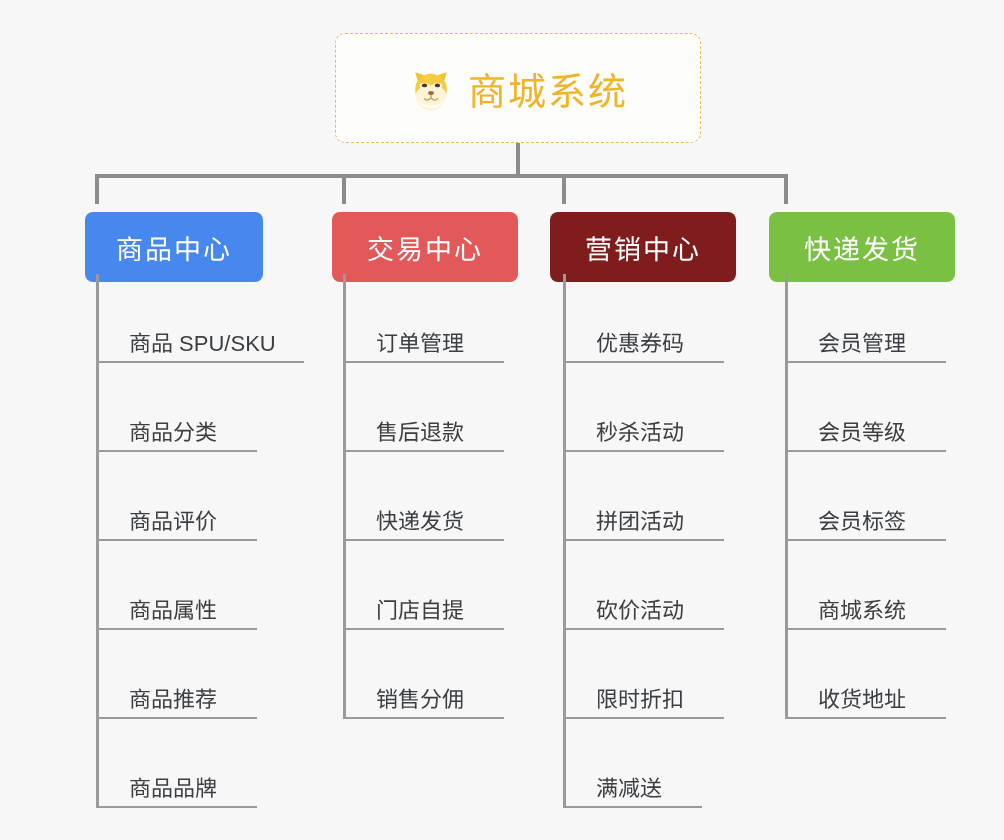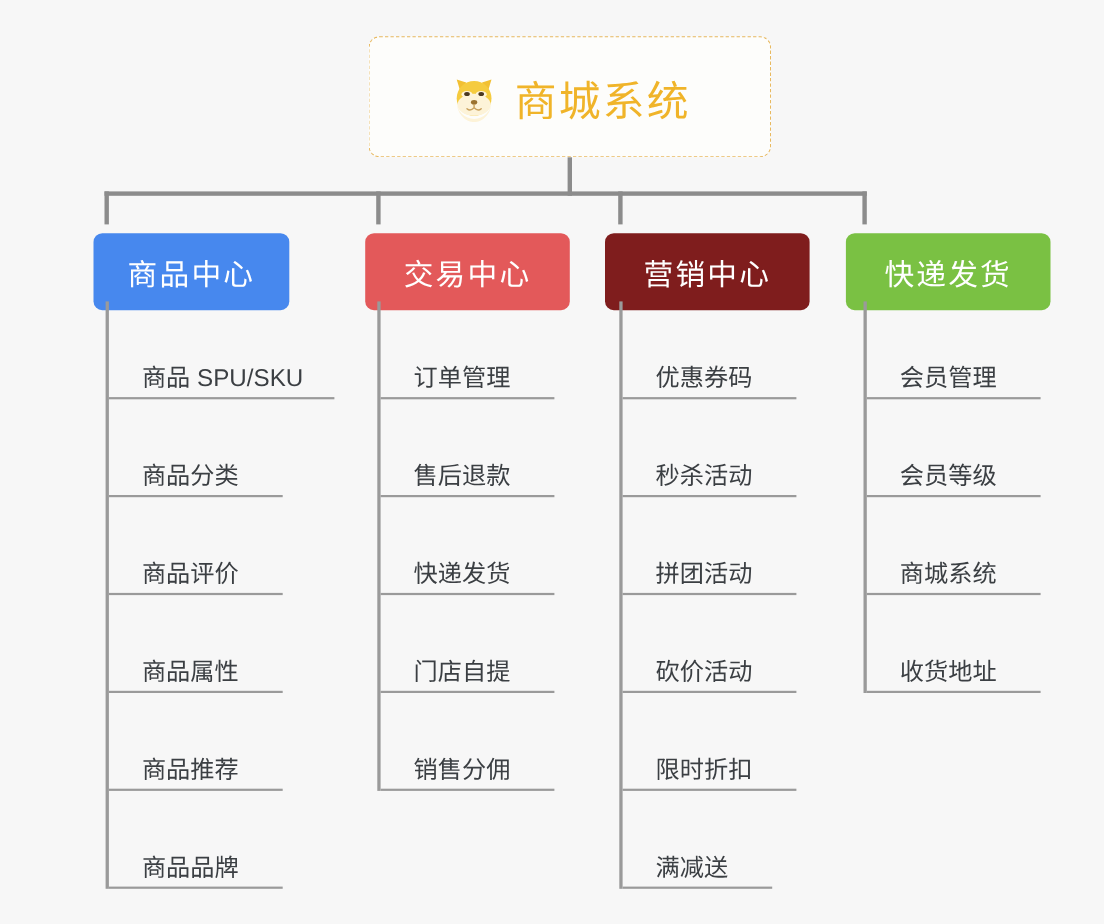--- a/index.html
+++ b/index.html
@@ -241,20 +241,24 @@
       <div class="leaf-list" style="left: 761px; border-left-color: rgb(154, 154, 154);">
         <div class="leaf-item">
           <span class="leaf-label">会员管理</span>
           <div class="leaf-rule" style="width: 158px; background: rgb(154, 154, 154);"></div>
         </div>
         <div class="leaf-item">
           <span class="leaf-label">会员等级</span>
           <div class="leaf-rule" style="width: 158px; background: rgb(154, 154, 154);"></div>
         </div>
         <div class="leaf-item">
+          <span class="leaf-label">会员标签</span>
+          <div class="leaf-rule" style="width: 158px; background: rgb(154, 154, 154);"></div>
+        </div>
+        <div class="leaf-item">
           <span class="leaf-label">商城系统</span>
           <div class="leaf-rule" style="width: 158px; background: rgb(154, 154, 154);"></div>
         </div>
         <div class="leaf-item">
           <span class="leaf-label">收货地址</span>
           <div class="leaf-rule" style="width: 158px; background: rgb(154, 154, 154);"></div>
         </div>
       </div>
     </div>
 

